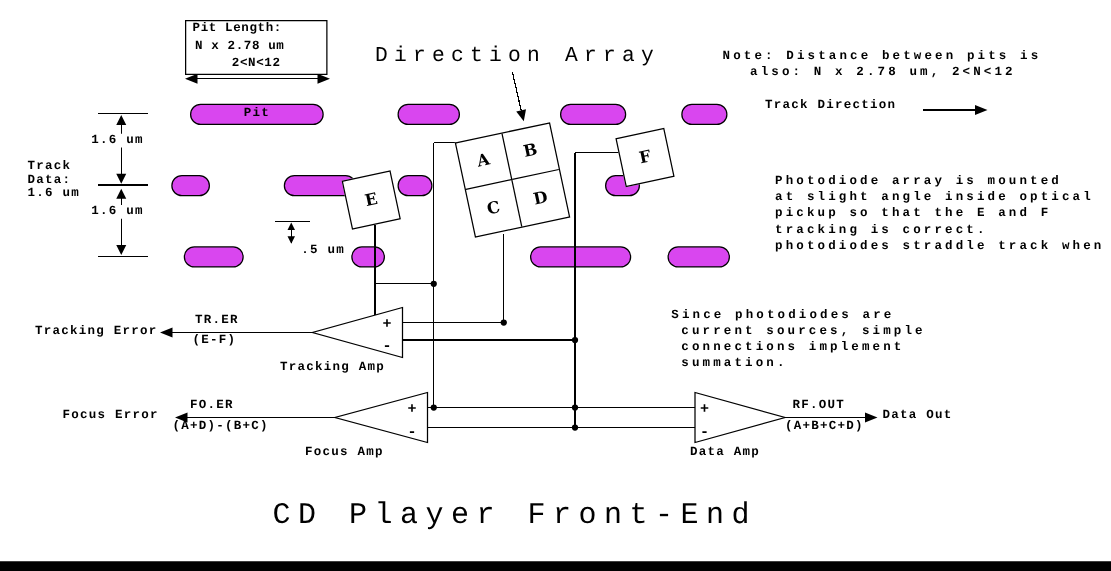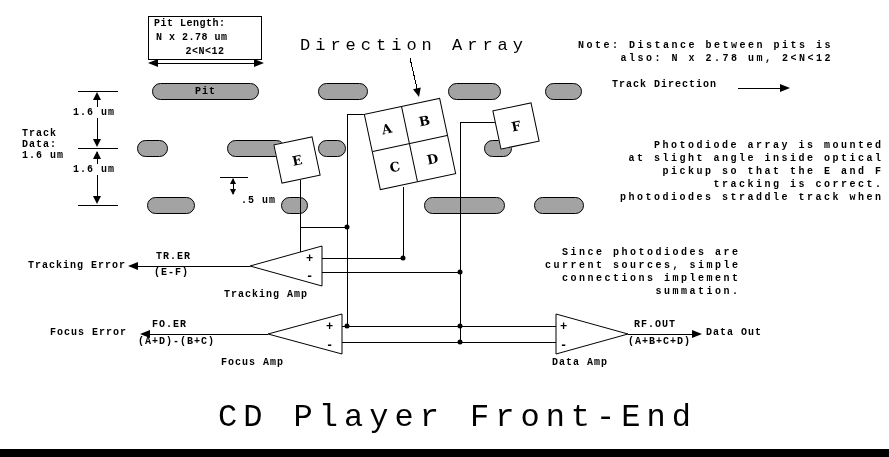--- a/index.html
+++ b/index.html
@@ -3,37 +3,37 @@
 <meta charset="utf-8">
 <style>
   * { margin:0; padding:0; box-sizing:border-box; }
   html,body { background:#fff; }
   .canvas {
     position:relative; width:889px; height:457px; background:#fff;
     font-family:"Liberation Mono", monospace; color:#000; overflow:hidden;
   }
   svg.overlay { position:absolute; left:0; top:0; z-index:1; }
   .lbl { position:absolute; font-size:10px; font-weight:bold; letter-spacing:1px; white-space:nowrap; z-index:2; }
-  .txt { position:absolute; font-size:10px; font-weight:bold; letter-spacing:2.5px; line-height:13px; white-space:nowrap; z-index:2;text-align:right; }
+  .txt { position:absolute; font-size:10px; font-weight:bold; letter-spacing:2.5px; line-height:13px; white-space:nowrap; z-index:2; }
   .txt div { white-space:nowrap; }
   .pit {
     position:absolute; height:17px; border:1px solid #000; border-radius:9px;
-    background:#a3a3a3; z-index:0; display:flex; align-items:center; justify-content:center;
+    background:#d946ef; z-index:0; display:flex; align-items:center; justify-content:center;
   }
   .pit span { font-size:10px; font-weight:bold; letter-spacing:1px; }
   .pl-box {
     position:absolute; left:148px; top:16px; width:114px; height:44px;
     border:1px solid #000; font-size:10px; font-weight:bold; letter-spacing:0.5px;
     line-height:14px; z-index:2; background:#fff;
   }
   .pl-box .l1 { padding-left:5px; }
   .pl-box .l2 { padding-left:7px; }
   .pl-box .l3 { text-align:center; }
   .heading { position:absolute; left:300px; top:36px; font-size:17px; letter-spacing:5px; white-space:nowrap; z-index:2; }
-  .title { position:absolute; left:218px; top:399px; font-size:32px; letter-spacing:6px; white-space:nowrap; z-index:2; }
+  .title { position:absolute; left:218px; top:399px; font-size:24px; letter-spacing:6px; white-space:nowrap; z-index:2; }
   .pd-cluster { position:absolute; left:371px; top:105px; width:78px; height:78px; border:1px solid #000;
     background:#fff; transform:rotate(-12deg); z-index:2; }
   .pd-cell { position:absolute; width:38px; height:38px; display:flex; align-items:center; justify-content:center;
     font-family:"DejaVu Serif", serif; font-weight:bold; font-size:13px; }
   .pd-sq { position:absolute; width:40px; height:40px; border:1px solid #000; background:#fff;
     transform:rotate(-12deg); z-index:2; display:flex; align-items:center; justify-content:center;
     font-family:"DejaVu Serif", serif; font-weight:bold; font-size:13px; }
   .dim { background:#fff; padding:0 1px; }
   .bottom-bar { position:absolute; left:0; top:449px; width:889px; height:8px; background:#000; z-index:3; }
 </style>
@@ -192,21 +192,21 @@
   </div>
 
   <div class="lbl" style="left:28px;  top:260px;">Tracking Error</div>
   <div class="lbl" style="left:156px; top:251px;">TR.ER</div>
   <div class="lbl" style="left:154px; top:267px;">(E-F)</div>
   <div class="lbl" style="left:224px; top:289px;">Tracking Amp</div>
 
   <div class="lbl" style="left:50px;  top:327px;">Focus Error</div>
   <div class="lbl" style="left:152px; top:319px;">FO.ER</div>
   <div class="lbl" style="left:138px; top:336px;">(A+D)-(B+C)</div>
-  <div class="lbl" style="left:221px; top:357px;">Focus Amp</div>
+  <div class="lbl" style="left:244px; top:357px;">Focus Amp</div>
 
   <div class="lbl" style="left:634px; top:319px;">RF.OUT</div>
   <div class="lbl" style="left:628px; top:336px;">(A+B+C+D)</div>
   <div class="lbl" style="left:706px; top:327px;">Data Out</div>
   <div class="lbl" style="left:552px; top:357px;">Data Amp</div>
 
   <div class="title">CD Player Front-End</div>
   <div class="bottom-bar"></div>
 
 </div>

